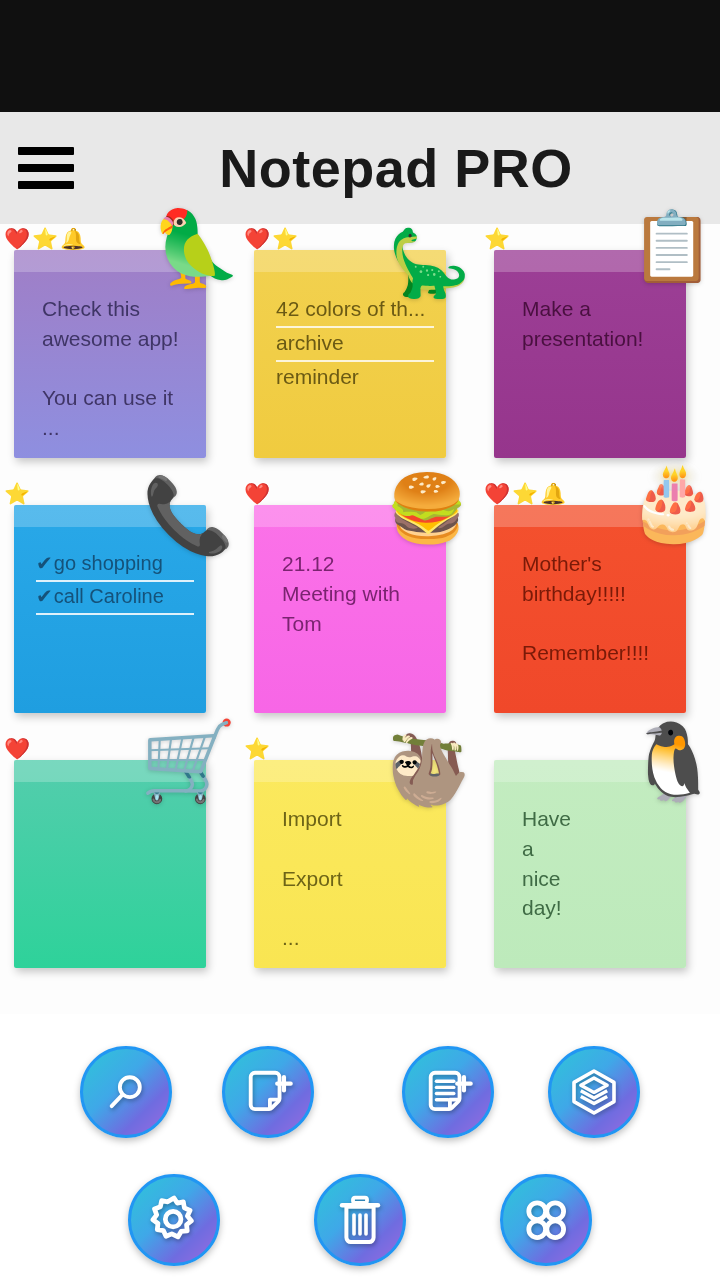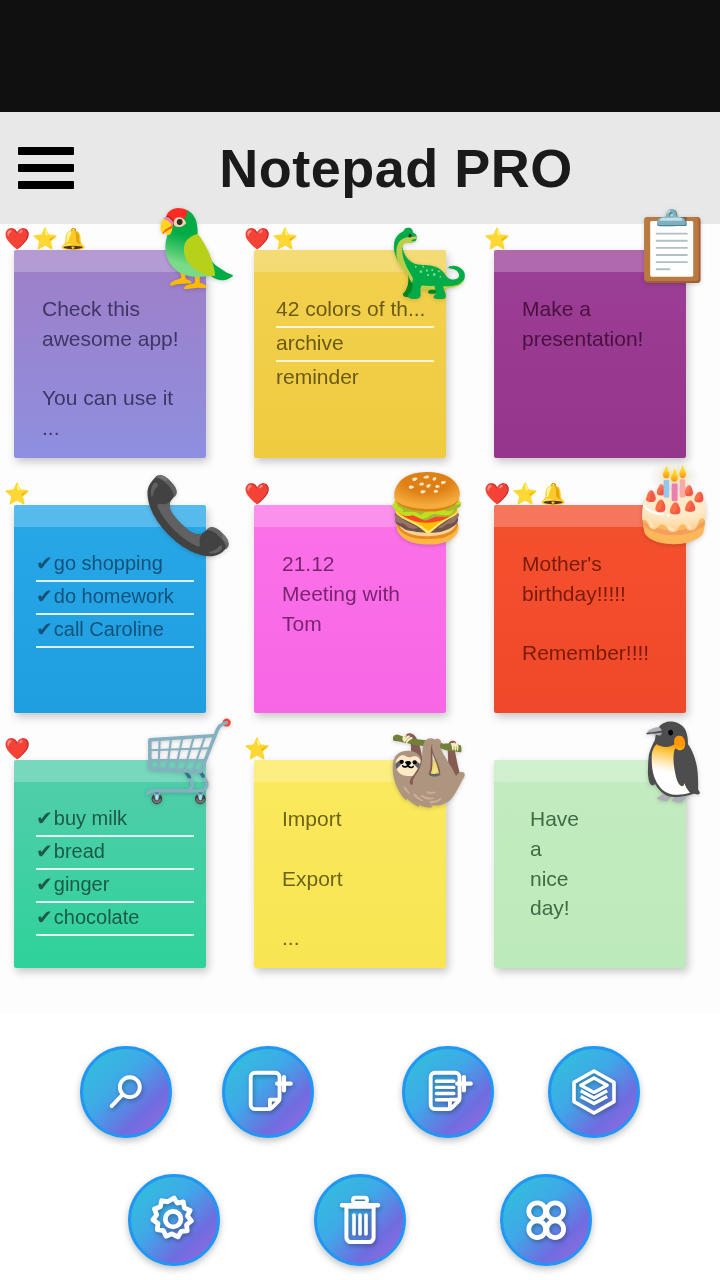--- a/index.html
+++ b/index.html
@@ -197,21 +197,20 @@
       <div class="sticker" style="left: 150px; top: -12px; font-size: 68px;">📋</div>
     </div>
     <div class="note-cell" style="left: 0px; top: 255px;">
       <div class="badges">
         <span class="badge">⭐</span>
       </div>
       <div class="note" style="background: linear-gradient(rgb(41, 168, 232) 0%, rgb(31, 158, 224) 100%);">
         <div class="topband"></div>
         <div class="checklist">
           <div class="checkrow" style="color: rgb(21, 82, 122);"><span class="tick">✔</span><span>go shopping</span></div>
-          <div class="checkrow" style="color: rgb(21, 82, 122);"><span class="tick">✔</span><span>do homework</span></div>
           <div class="checkrow" style="color: rgb(21, 82, 122);"><span class="tick">✔</span><span>call Caroline</span></div>
         </div>
       </div>
       <div class="sticker" style="left: 142px; top: 0px; font-size: 74px;">📞</div>
     </div>
     <div class="note-cell" style="left: 240px; top: 255px;">
       <div class="badges">
         <span class="badge">❤️</span>
       </div>
       <div class="note" style="background: linear-gradient(rgb(251, 114, 232) 0%, rgb(247, 102, 230) 100%);">
@@ -236,26 +235,20 @@
 Remember!!!!</div>
       </div>
       <div class="sticker" style="left: 148px; top: -14px; font-size: 74px;">🎂</div>
     </div>
     <div class="note-cell" style="left: 0px; top: 510px;">
       <div class="badges">
         <span class="badge">❤️</span>
       </div>
       <div class="note" style="background: linear-gradient(rgb(84, 205, 173) 0%, rgb(46, 210, 154) 100%);">
         <div class="topband"></div>
-        <div class="checklist">
-          <div class="checkrow" style="color: rgb(28, 90, 70);"><span class="tick">✔</span><span>buy milk</span></div>
-          <div class="checkrow" style="color: rgb(28, 90, 70);"><span class="tick">✔</span><span>bread</span></div>
-          <div class="checkrow" style="color: rgb(28, 90, 70);"><span class="tick">✔</span><span>ginger</span></div>
-          <div class="checkrow" style="color: rgb(28, 90, 70);"><span class="tick">✔</span><span>chocolate</span></div>
-        </div>
       </div>
       <div class="sticker" style="left: 140px; top: -12px; font-size: 78px;">🛒</div>
     </div>
     <div class="note-cell" style="left: 240px; top: 510px;">
       <div class="badges">
         <span class="badge">⭐</span>
       </div>
       <div class="note" style="background: linear-gradient(rgb(251, 233, 94) 0%, rgb(249, 229, 82) 100%);">
         <div class="topband"></div>
         <div class="body" style="color: rgb(109, 100, 23);">Import
@@ -263,21 +256,21 @@
 Export
 
 ...</div>
       </div>
       <div class="sticker" style="left: 146px; top: 2px; font-size: 68px;">🦥</div>
     </div>
     <div class="note-cell" style="left: 480px; top: 510px;">
       <div class="badges"></div>
       <div class="note" style="background: linear-gradient(rgb(195, 236, 192) 0%, rgb(189, 234, 187) 100%);">
         <div class="topband"></div>
-        <div class="body" style="color: rgb(63, 107, 69); margin-left: 8px;">Have
+        <div class="body" style="color: rgb(63, 107, 69);">Have
 a
 nice
 day!</div>
       </div>
       <div class="sticker" style="left: 146px; top: -10px; font-size: 76px;">🐧</div>
     </div>
   </div>
 
 <div id="toolbar">
     <div class="fab" style="left: 80px; top: 32px;">

